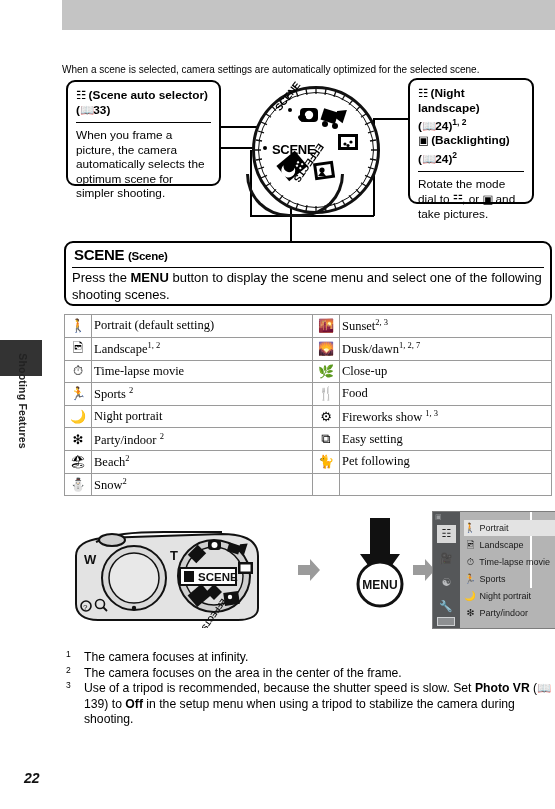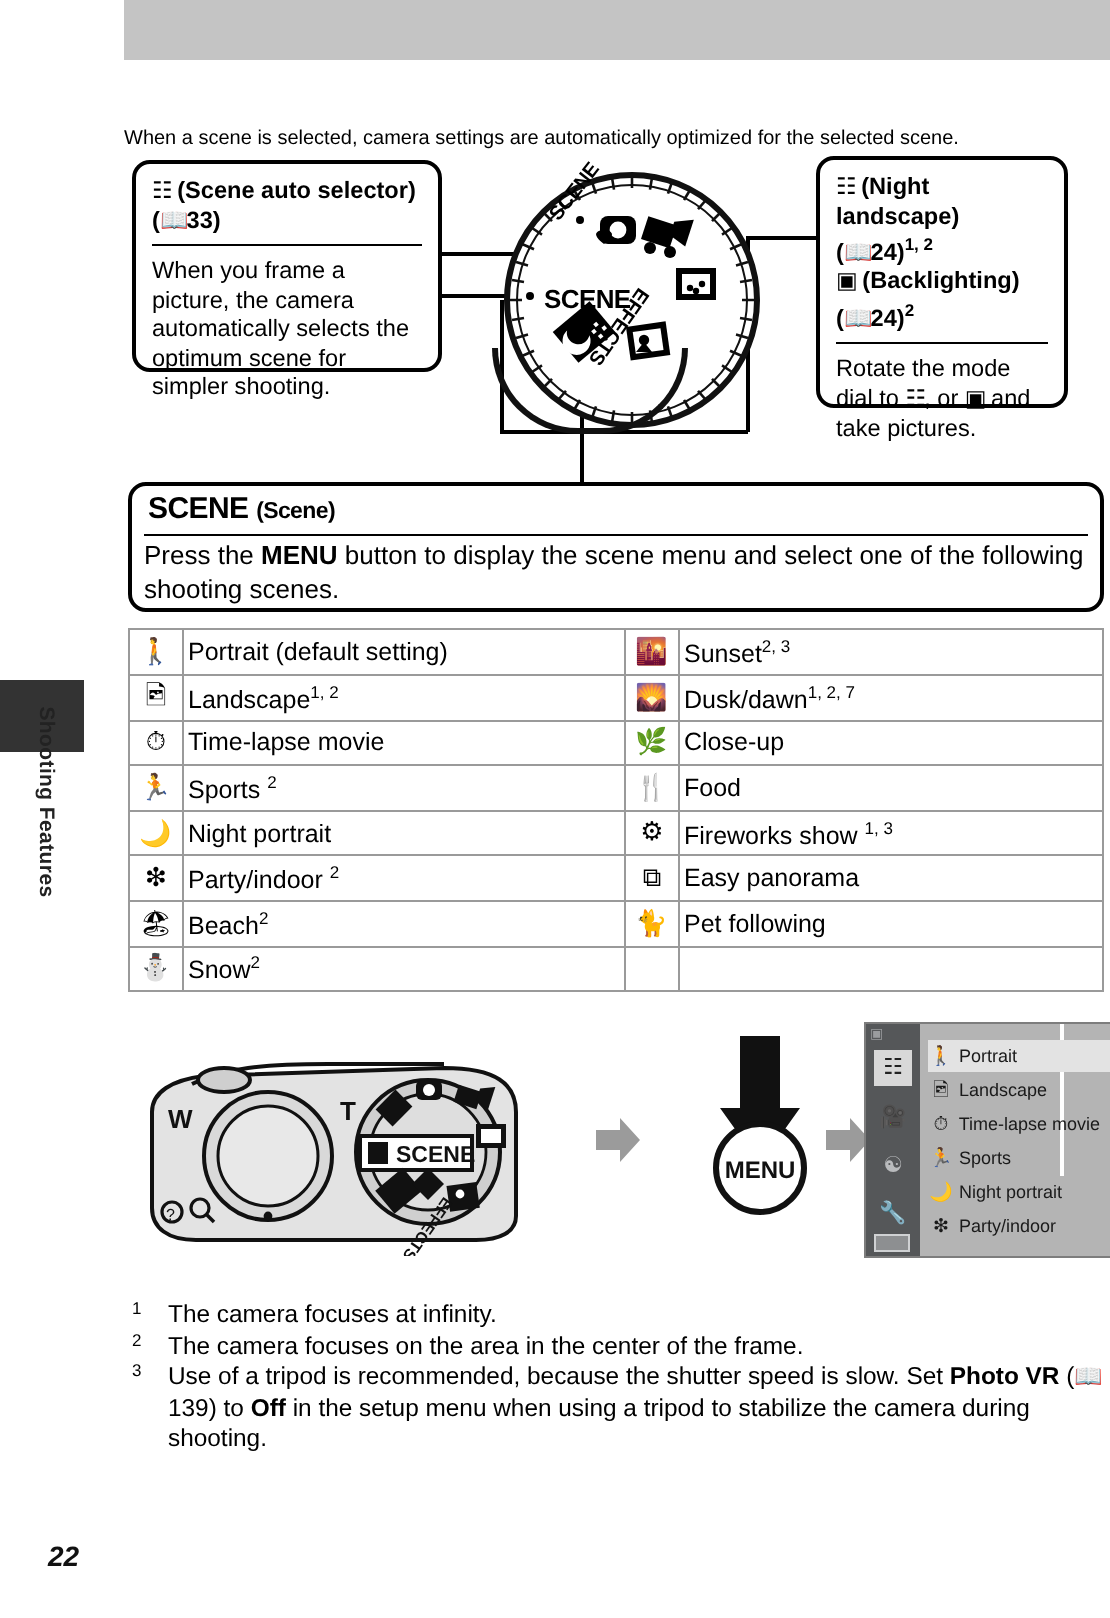--- a/index.html
+++ b/index.html
@@ -58,21 +58,21 @@
   #scene-head{position:absolute;left:74px;top:246px;font-size:15px;font-weight:bold;letter-spacing:-.3px;}
   #scene-head small{font-size:11.5px;font-weight:bold;}
   #scene-rule{position:absolute;left:72px;top:267px;width:472px;height:1px;background:#000;}
   #scene-desc{position:absolute;left:72px;top:270px;width:474px;font-size:13px;line-height:16.5px;}
 
   
   #scene-table{position:absolute;left:64px;top:314px;width:488px;
      border-collapse:collapse;font-size:12.5px;}
   #scene-table td{border:1px solid #9a9a9a;padding:0;height:21.6px;vertical-align:middle;}
   #scene-table td.icon{width:26px;text-align:center;}
-  #scene-table td.lbl{padding-left:2px;}
+  #scene-table td.lbl{padding-left:2px;font-family:Liberation Serif, serif;}
   #scene-table tr td:nth-child(2){width:218px;}
   .sup{font-size:8.5px;vertical-align:super;}
   .bk{font-family:"DejaVu Sans",sans-serif;font-size:11.5px;letter-spacing:-1px;}
   .ico{font-family:"DejaVu Sans",sans-serif;font-size:13px;display:inline-block;}
 
   
   #illus{position:absolute;left:64px;top:502px;width:488px;height:136px;}
   #cam{position:absolute;left:8px;top:10px;width:212px;height:116px;}
   .camfill{fill:#e3e3e3;stroke:#111;stroke-width:2;}
   #arrow1{position:absolute;left:232px;top:55px;}
@@ -273,21 +273,21 @@
         <tr>
           <td class="icon"><span class="ico">🌙</span></td>
           <td class="lbl">Night portrait </td>
           <td class="icon"><span class="ico">⚙</span></td>
           <td class="lbl">Fireworks show <span class="sup">1, 3</span></td>
         </tr>
         <tr>
           <td class="icon"><span class="ico">❇</span></td>
           <td class="lbl">Party/indoor <span class="sup">2</span></td>
           <td class="icon"><span class="ico">⧉</span></td>
-          <td class="lbl">Easy panorama </td>
+          <td class="lbl">Easy setting </td>
         </tr>
         <tr>
           <td class="icon"><span class="ico">🏖</span></td>
           <td class="lbl">Beach<span class="sup">2</span></td>
           <td class="icon"><span class="ico">🐈</span></td>
           <td class="lbl">Pet following </td>
         </tr>
         <tr>
           <td class="icon"><span class="ico">⛄</span></td>
           <td class="lbl">Snow<span class="sup">2</span></td>

